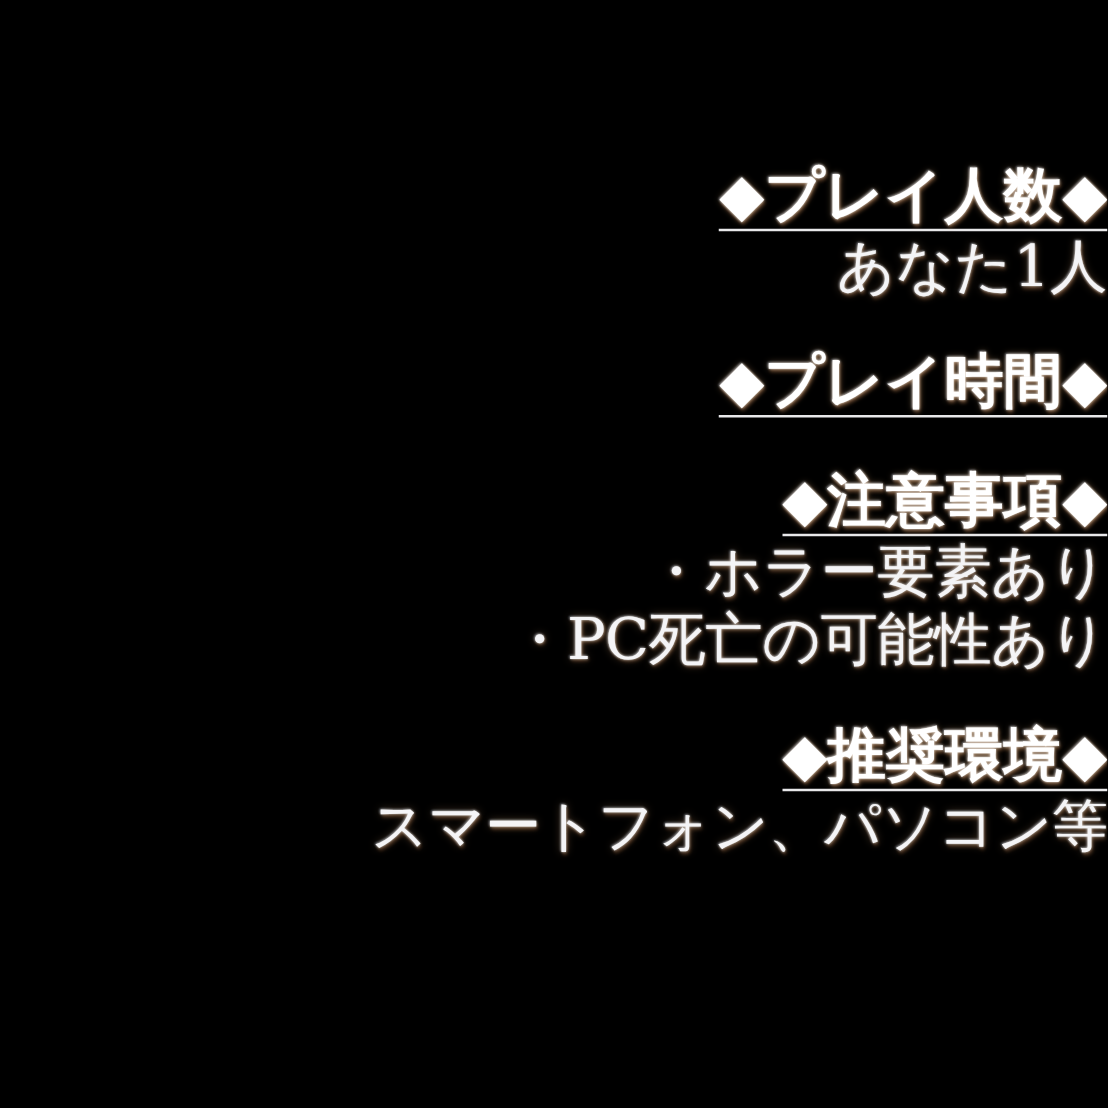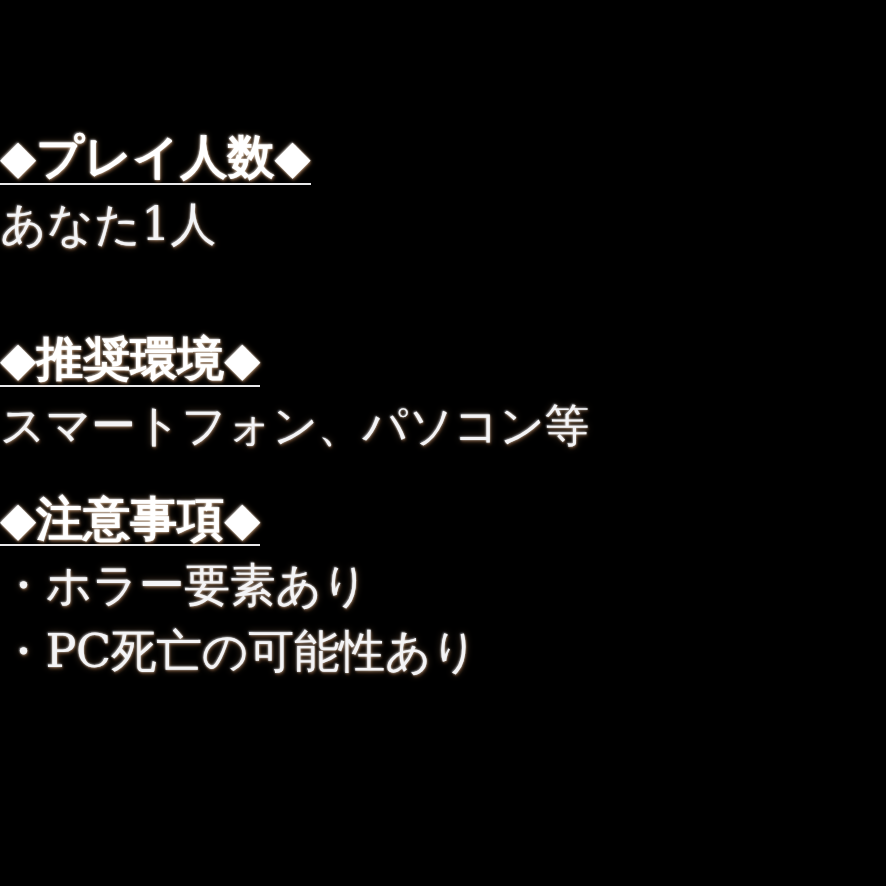--- a/index.html
+++ b/index.html
@@ -25,21 +25,21 @@
     flex-direction: column;
     align-items: center;
     justify-content: flex-start;
     padding-top: 132px;
   }
 
   .section {
     width: 100%;
     display: flex;
     flex-direction: column;
-    align-items: flex-start;
+    align-items: flex-end;
     margin-bottom: 42px;
   }
   .section:last-child { margin-bottom: 0; }
 
   
   .heading {
     display: inline-block;
     font-family: "DejaVu Serif", "Liberation Serif", serif;
     font-weight: 700;
     font-size: 47px;
@@ -57,21 +57,21 @@
   }
 
   
   .line {
     font-family: "DejaVu Serif", "Liberation Serif", serif;
     font-weight: 400;
     font-size: 46px;
     line-height: 1.12;
     color: #f4f4f6;
     white-space: nowrap;
-    margin-top: 14px;
+    margin-top: 3px;
     text-shadow:
        0 0 2px rgba(255,250,242,0.85),
        0 0 7px rgba(255,190,125,0.34),
       -1px -1px 2px rgba(185,212,255,0.30),
        1px  2px 3px rgba(255,165,105,0.26);
   }
 
   
   .line.wide { font-size: 45px; letter-spacing: -0.5px; }
   .line.tight { letter-spacing: -0.5px; }
@@ -80,26 +80,27 @@
 <body>
 
 <div id="card">
 
   <div class="section">
     <div class="heading">◆プレイ人数◆</div>
     <div class="line">あなた1人</div>
   </div>
 
   <div class="section">
-  </div>
-
-  <div class="section">
-    <div class="heading">◆推奨環境◆</div>
-    <div class="line wide">スマートフォン、パソコン等</div>
+    <div class="heading">◆プレイ時間◆</div>
   </div>
 
   <div class="section">
     <div class="heading">◆注意事項◆</div>
     <div class="line tight">・ホラー要素あり</div>
     <div class="line tight">・PC死亡の可能性あり</div>
   </div>
 
+  <div class="section">
+    <div class="heading">◆推奨環境◆</div>
+    <div class="line wide">スマートフォン、パソコン等</div>
+  </div>
+
 </div>
 
 </body></html>

